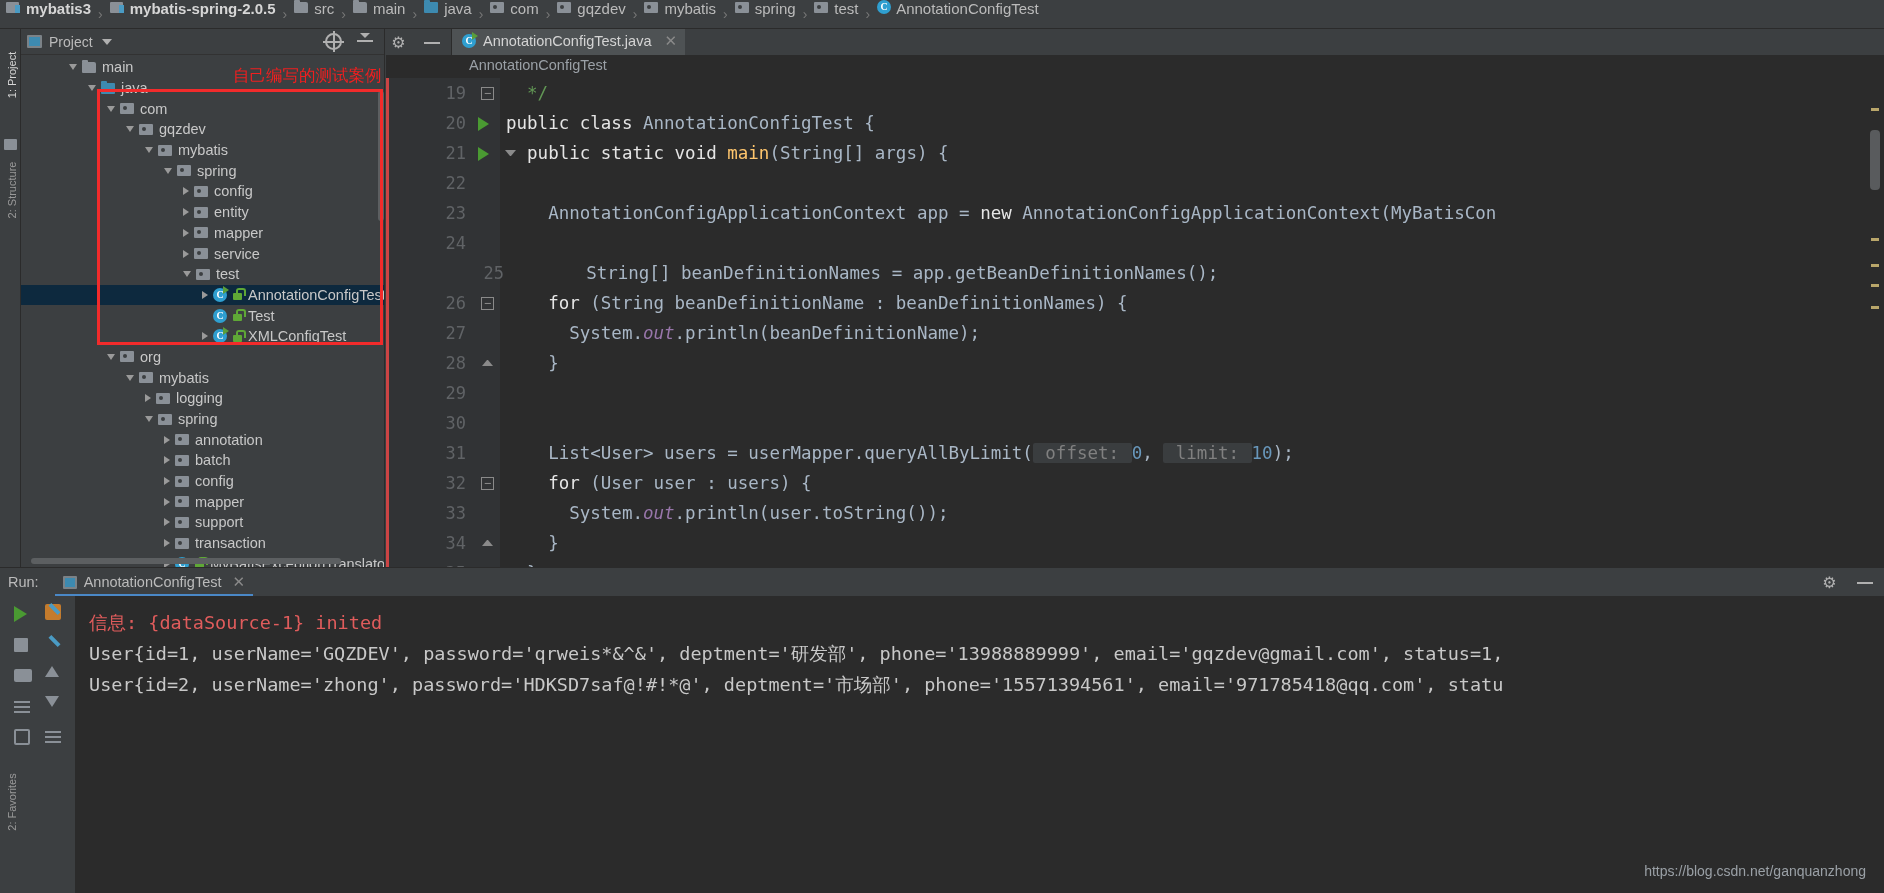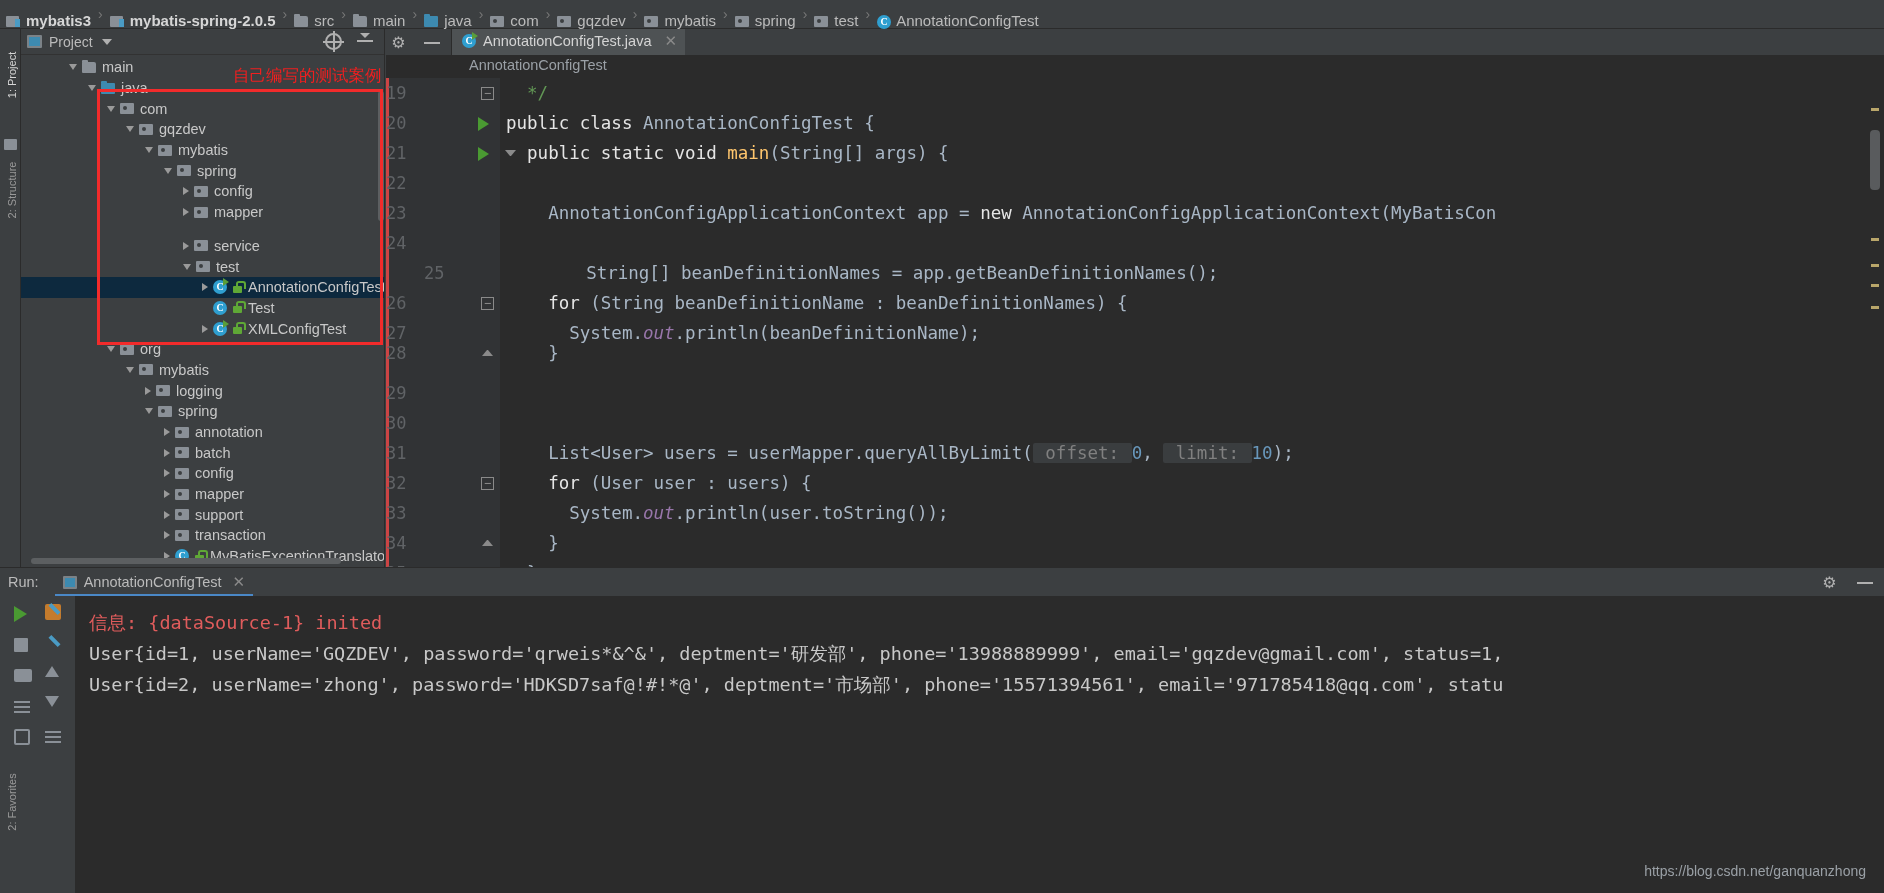--- a/index.html
+++ b/index.html
@@ -12,21 +12,21 @@
   }
   #app { position:relative; width:1884px; height:893px; }
 
   
   .topbar {
     position:absolute; left:0; top:0; width:1884px; height:29px;
     background:#3c3f41; border-bottom:1px solid #2b2b2b;
     display:flex; align-items:center; padding-left:6px;
     font-size:15px; color:#bbbbbb; white-space:nowrap;
   }
-  .crumb { display:flex; align-items:flex-end; height:29px; }
+  .crumb { display:flex; align-items:flex-start; height:29px; }
   .crumb .ctext { margin-left:5px; }
   .crumb.bold .ctext { font-weight:bold; color:#d6d6d6; }
   .crumb-sep { color:#777; margin:0 7px; font-size:14px; }
 
   .ico { width:15px; height:15px; position:relative; display:inline-block; flex:none; }
   .ico.module::before{content:"";position:absolute;left:0;top:2px;width:13px;height:11px;background:#8a9097;border-radius:1px;}
   .ico.module::after{content:"";position:absolute;left:9px;top:5px;width:5px;height:8px;background:#4a9bc4;}
   .ico.folderg::before{content:"";position:absolute;left:0;top:2px;width:14px;height:11px;background:#8a9097;border-radius:1px 2px 1px 1px;}
   .ico.folderg::after{content:"";position:absolute;left:0;top:0px;width:6px;height:3px;background:#8a9097;border-radius:1px;}
   .ico.folderb::before{content:"";position:absolute;left:0;top:2px;width:14px;height:11px;background:#3d8ab0;border-radius:1px;}
@@ -123,21 +123,21 @@
   .breadline { position:absolute; left:0; top:26px; width:1498px; height:23px; background:#2b2b2b; }
   .breadline span { position:absolute; left:83px; top:2px; font-size:14.5px; color:#9aa0a6; }
 
   .codearea { position:absolute; left:0; top:49px; width:1498px; height:489px; background:#2b2b2b; overflow:hidden; }
   .gutter { position:absolute; left:0; top:0; width:88px; height:489px; background:#313335; }
   .marker-strip { position:absolute; left:0; top:0; width:3px; height:489px; background:#cc4444; }
   .gutter2 { position:absolute; left:88px; top:0; width:26px; height:489px; background:#313335; }
   .codelines { position:absolute; left:0; top:0; width:1498px; height:489px;
                font-family:"DejaVu Sans Mono", monospace; font-size:17.5px; }
   .cl { position:absolute; left:0; width:1498px; height:30px; line-height:30px; white-space:pre; }
-  .lnum { position:absolute; left:0; width:80px; text-align:left; color:#606366; font-size:17px; }
+  .lnum { position:absolute; left:0; width:80px; text-align:right; color:#606366; font-size:17px; }
   .ctext2 { position:absolute; left:120px; color:#a9b7c6; }
   .runarrow { position:absolute; left:92px; top:9px; width:0;height:0;
               border-left:11px solid #4a9a32; border-top:7px solid transparent; border-bottom:7px solid transparent; }
   .foldm { position:absolute; left:95px; top:9px; width:13px; height:13px; border:1px solid #8a8a8a; color:#8a8a8a;
            font-size:12px; line-height:11px; text-align:center; }
   .foldcap { position:absolute; left:96px; width:11px; height:6px; }
   .foldcap.up { border-left:5px solid transparent;border-right:5px solid transparent;border-bottom:6px solid #8a8a8a; }
   .foldcap.dn { border-left:5px solid transparent;border-right:5px solid transparent;border-top:6px solid #8a8a8a; }
 
   .kw { color:#e5e5e5; }
@@ -298,23 +298,28 @@
           <span class="lbl">spring</span>
         </div>
         <div class="trow" style="padding-left: 162px;">
           <span class="tw closed"></span>
           <span class="ico pkg"></span>
           <span class="lbl">config</span>
         </div>
         <div class="trow" style="padding-left: 162px;">
           <span class="tw closed"></span>
           <span class="ico pkg"></span>
+          <span class="lbl">entity</span>
+        </div>
+        <div class="trow" style="padding-left: 162px;">
+          <span class="tw closed"></span>
+          <span class="ico pkg"></span>
           <span class="lbl">mapper</span>
         </div>
-        <div class="trow" style="padding-left: 162px; margin-top: 13px;">
+        <div class="trow" style="padding-left: 162px;">
           <span class="tw closed"></span>
           <span class="ico pkg"></span>
           <span class="lbl">service</span>
         </div>
         <div class="trow" style="padding-left: 162px;">
           <span class="tw open"></span>
           <span class="ico pkg"></span>
           <span class="lbl">test</span>
         </div>
         <div class="trow sel" style="padding-left: 181px;">
@@ -421,21 +426,21 @@
       <div class="codelines" id="codelines">
           <div class="cl" style="top: 0px;"><span class="lnum">19</span><span class="foldm">−</span><span class="ctext2"><span class="cmt">  */</span></span></div>
           <div class="cl" style="top: 30px;"><span class="lnum">20</span><span class="runarrow"></span><span class="ctext2"><span class="kw">public class </span><span class="typ">AnnotationConfigTest</span><span class="typ"> {</span></span></div>
           <div class="cl" style="top: 60px;"><span class="lnum">21</span><span class="runarrow"></span><span class="foldcap dn" style="top: 12px; left: 119px;"></span><span class="ctext2"><span class="kw">  public static void </span><span class="mth">main</span><span class="typ">(String[] args) {</span></span></div>
           <div class="cl" style="top: 90px;"><span class="lnum">22</span><span class="ctext2"></span></div>
           <div class="cl" style="top: 120px;"><span class="lnum">23</span><span class="ctext2"><span class="typ">    AnnotationConfigApplicationContext app = </span><span class="kw">new </span><span class="typ">AnnotationConfigApplicationContext(MyBatisCon</span></span></div>
           <div class="cl" style="top: 150px;"><span class="lnum">24</span><span class="ctext2"></span></div>
           <div class="cl" style="top: 180px; margin-left: 38px;"><span class="lnum">25</span><span class="ctext2"><span class="typ">    String[] beanDefinitionNames = app.getBeanDefinitionNames();</span></span></div>
           <div class="cl" style="top: 210px;"><span class="lnum">26</span><span class="foldm">−</span><span class="ctext2"><span class="kw">    for </span><span class="typ">(String beanDefinitionName : beanDefinitionNames) {</span></span></div>
           <div class="cl" style="top: 240px;"><span class="lnum">27</span><span class="ctext2"><span class="typ">      System.</span><span class="fld">out</span><span class="typ">.println(beanDefinitionName);</span></span></div>
-          <div class="cl" style="top: 260px;"><span class="lnum">28</span><span class="foldcap up" style="top: 12px;"></span><span class="ctext2"><span class="typ">    }</span></span></div>
+          <div class="cl" style="top: 270px;"><span class="lnum">28</span><span class="foldcap up" style="top: 12px;"></span><span class="ctext2"><span class="typ">    }</span></span></div>
           <div class="cl" style="top: 300px;"><span class="lnum">29</span><span class="ctext2"></span></div>
           <div class="cl" style="top: 330px;"><span class="lnum">30</span></div>
           <div class="cl" style="top: 360px;"><span class="lnum">31</span><span class="ctext2"><span class="typ">    List&lt;User&gt; users = userMapper.queryAllByLimit(</span><span class="hint"> offset: </span><span class="num">0</span><span class="typ">, </span><span class="hint"> limit: </span><span class="num">10</span><span class="typ">);</span></span></div>
           <div class="cl" style="top: 390px;"><span class="lnum">32</span><span class="foldm">−</span><span class="ctext2"><span class="kw">    for </span><span class="typ">(User user : users) {</span></span></div>
           <div class="cl" style="top: 420px;"><span class="lnum">33</span><span class="ctext2"><span class="typ">      System.</span><span class="fld">out</span><span class="typ">.println(user.toString());</span></span></div>
           <div class="cl" style="top: 450px;"><span class="lnum">34</span><span class="foldcap up" style="top: 12px;"></span><span class="ctext2"><span class="typ">    }</span></span></div>
           <div class="cl" style="top: 480px;"><span class="lnum">35</span><span class="ctext2"><span class="typ">  }</span></span></div>
         </div>
       <div class="editor-scroll-r"></div>
       <div class="rmark" style="top:30px;background:#b9a66a;"></div>

